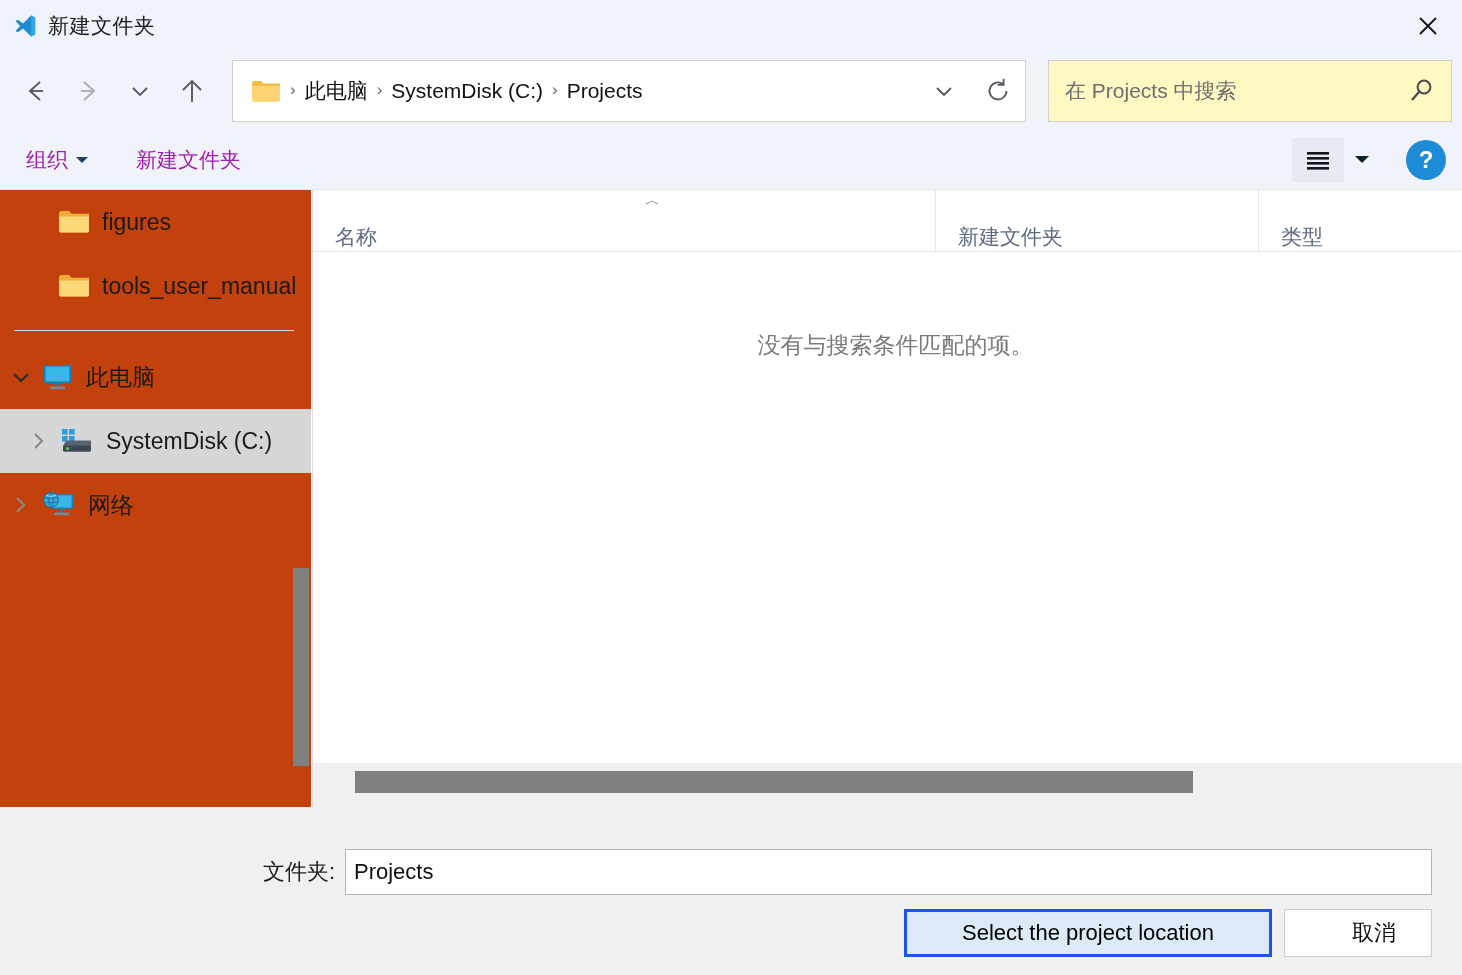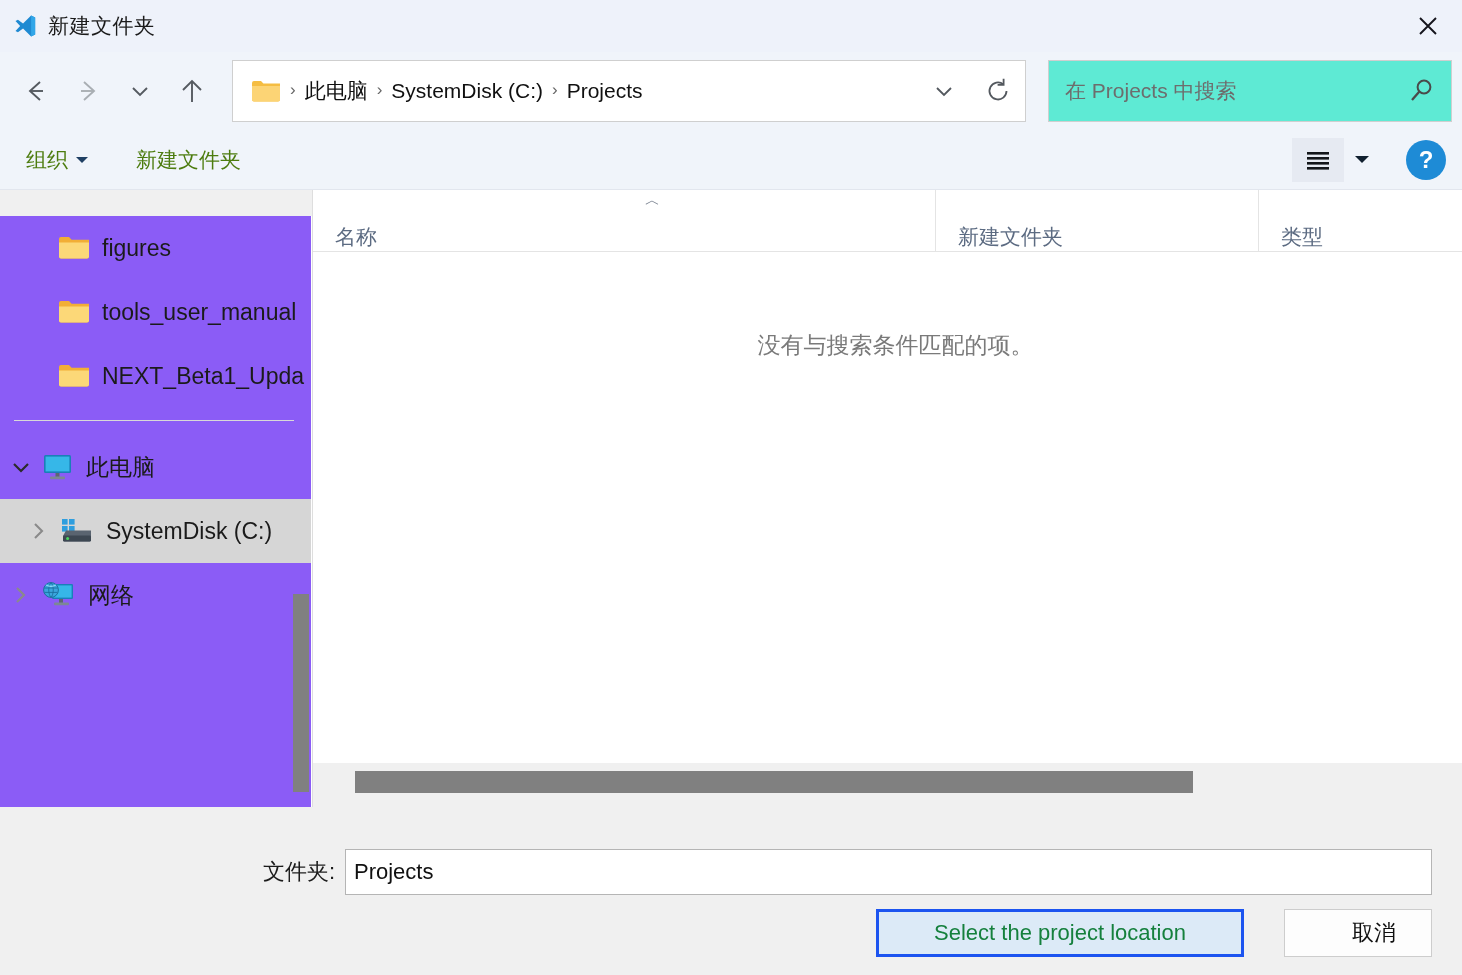--- a/index.html
+++ b/index.html
@@ -120,21 +120,21 @@
     align-items: center;
     justify-content: center;
     flex: none;
     cursor: default;
   }
 
   .searchbox {
     width: 404px;
     height: 62px;
     margin-left: 22px;
-    background: #5eead4;
+    background: #fef9c3;
     border: 1px solid #cfcfcf;
     display: flex;
     align-items: center;
     flex: none;
   }
   .search-text {
     flex: 1;
     font-size: 21px;
     color: #6d6d6d;
     margin-left: 16px;
@@ -155,21 +155,21 @@
     height: 60px;
     background: #f0f4fa;
     display: flex;
     align-items: center;
     flex: none;
     border-bottom: 1px solid #e2e6ee;
     padding: 0 16px 0 26px;
   }
   .tb-item {
     font-size: 21px;
-    color: #4d7c0f;
+    color: #a21caf;
     display: flex;
     align-items: center;
     margin-right: 48px;
     cursor: default;
     white-space: nowrap;
   }
   .tb-caret {
     margin-left: 8px;
     display: block;
   }
@@ -215,25 +215,24 @@
     display: flex;
     min-height: 0;
     background: #f0f0f0;
     position: relative;
   }
 
   
   .sidebar-outer {
     width: 312px;
     flex: none;
-    background: #8b5cf6;
+    background: #c2410c;
     position: relative;
     overflow: hidden;
     border-right: 1px solid #ffffff;
-    margin-top: 26px;
   }
   .sidebar-scrollpane {
     position: absolute;
     left: 0; top: 0;
     width: 312px;
     height: 100%;
     overflow: hidden;
   }
   .tree-node {
     height: 64px;
@@ -407,22 +406,22 @@
     align-items: center;
     justify-content: center;
     font-size: 22px;
     cursor: default;
     white-space: nowrap;
   }
   .btn-primary {
     width: 368px;
     background: #dceaf7;
     border: 3px solid #1c54f0;
-    color: #15803d;
-    margin-right: 40px;
+    color: #000000;
+    margin-right: 12px;
   }
   .btn-secondary {
     width: 148px;
     background: #fdfdfd;
     border: 1px solid #cdcdcd;
     color: #101010;
     padding-left: 32px;
   }
 </style>
 </head>
@@ -555,30 +554,20 @@
           <div class="tn-twisty blank"></div>
           <div class="tn-icon">
             <svg width="32" height="26" viewBox="0 0 32 26">
               <path d="M1 4 a2 2 0 0 1 2-2 h8 l2.6 2.8 H31 v16.7 a2 2 0 0 1 -2 2 H3 a2 2 0 0 1 -2 -2Z" fill="#f2ae36"></path>
               <path d="M1 7.4 h30 v14.1 a2 2 0 0 1 -2 2 H3 a2 2 0 0 1 -2 -2Z" fill="#fcd878"></path>
             </svg>
           </div>
           <div class="tn-label">tools_user_manual</div>
         </div>
 
-        <div class="tree-node quick-item">
-          <div class="tn-twisty blank"></div>
-          <div class="tn-icon">
-            <svg width="32" height="26" viewBox="0 0 32 26">
-              <path d="M1 4 a2 2 0 0 1 2-2 h8 l2.6 2.8 H31 v16.7 a2 2 0 0 1 -2 2 H3 a2 2 0 0 1 -2 -2Z" fill="#f2ae36"></path>
-              <path d="M1 7.4 h30 v14.1 a2 2 0 0 1 -2 2 H3 a2 2 0 0 1 -2 -2Z" fill="#fcd878"></path>
-            </svg>
-          </div>
-          <div class="tn-label">NEXT_Beta1_Upda</div>
-        </div>
 
         <div class="tree-divider"></div>
 
         <div class="tree-node tn-indent-1">
           <div class="tn-twisty">
             <svg width="24" height="24" viewBox="0 0 24 24">
               <path d="M5 9 L12 16 L19 9" stroke="#2b2b2b" stroke-width="2.2" fill="none"></path>
             </svg>
           </div>
           <div class="tn-icon">

